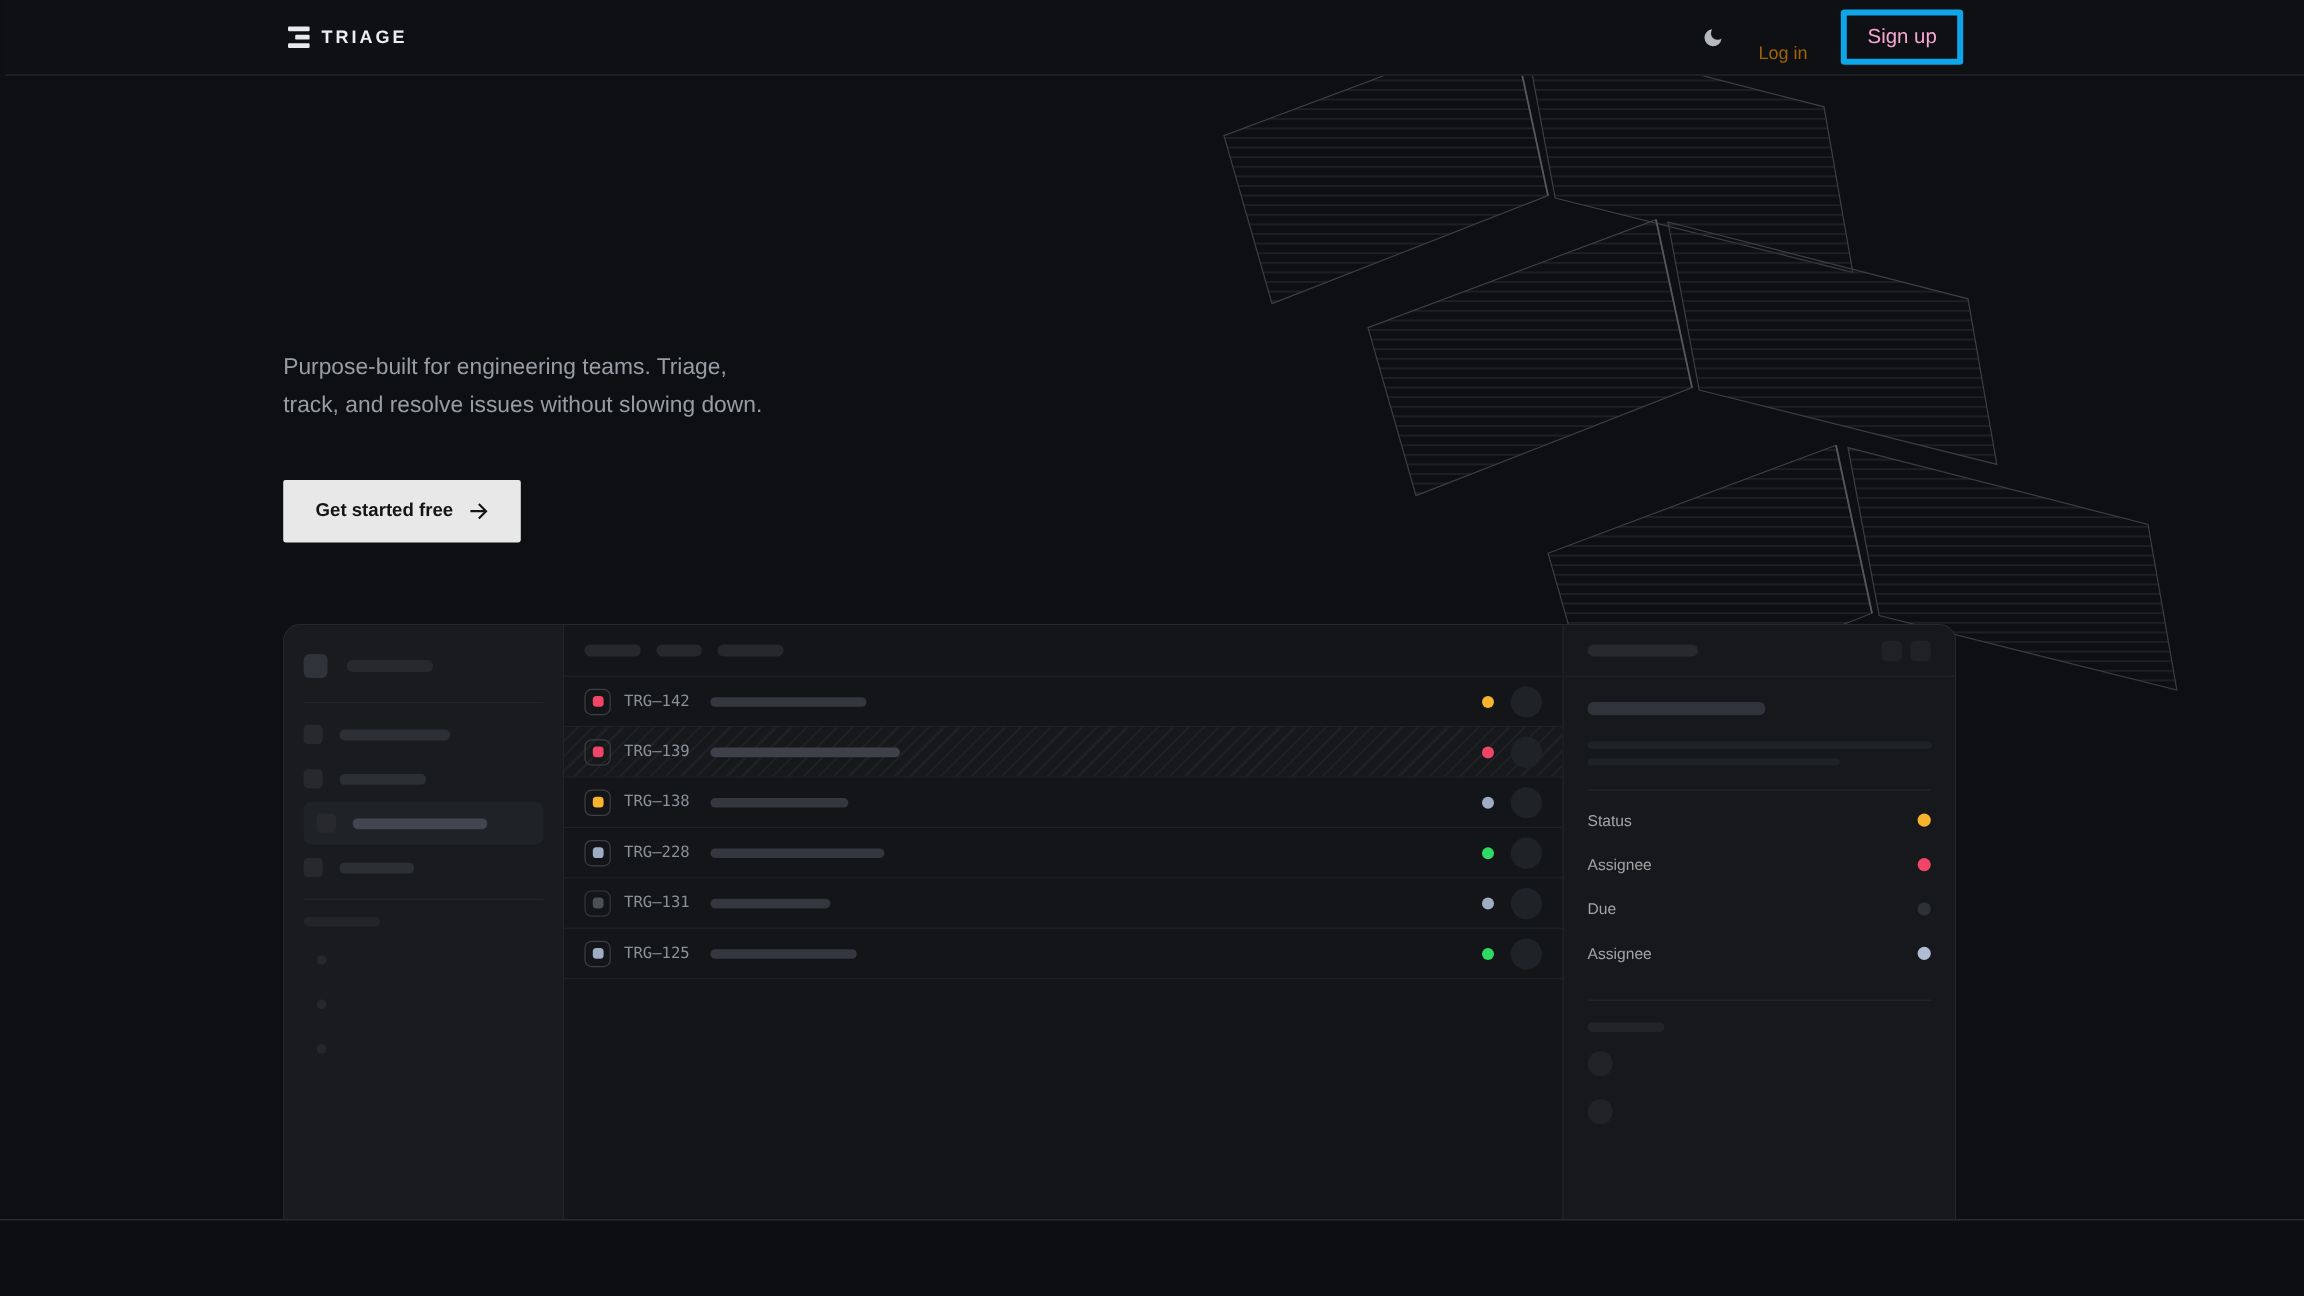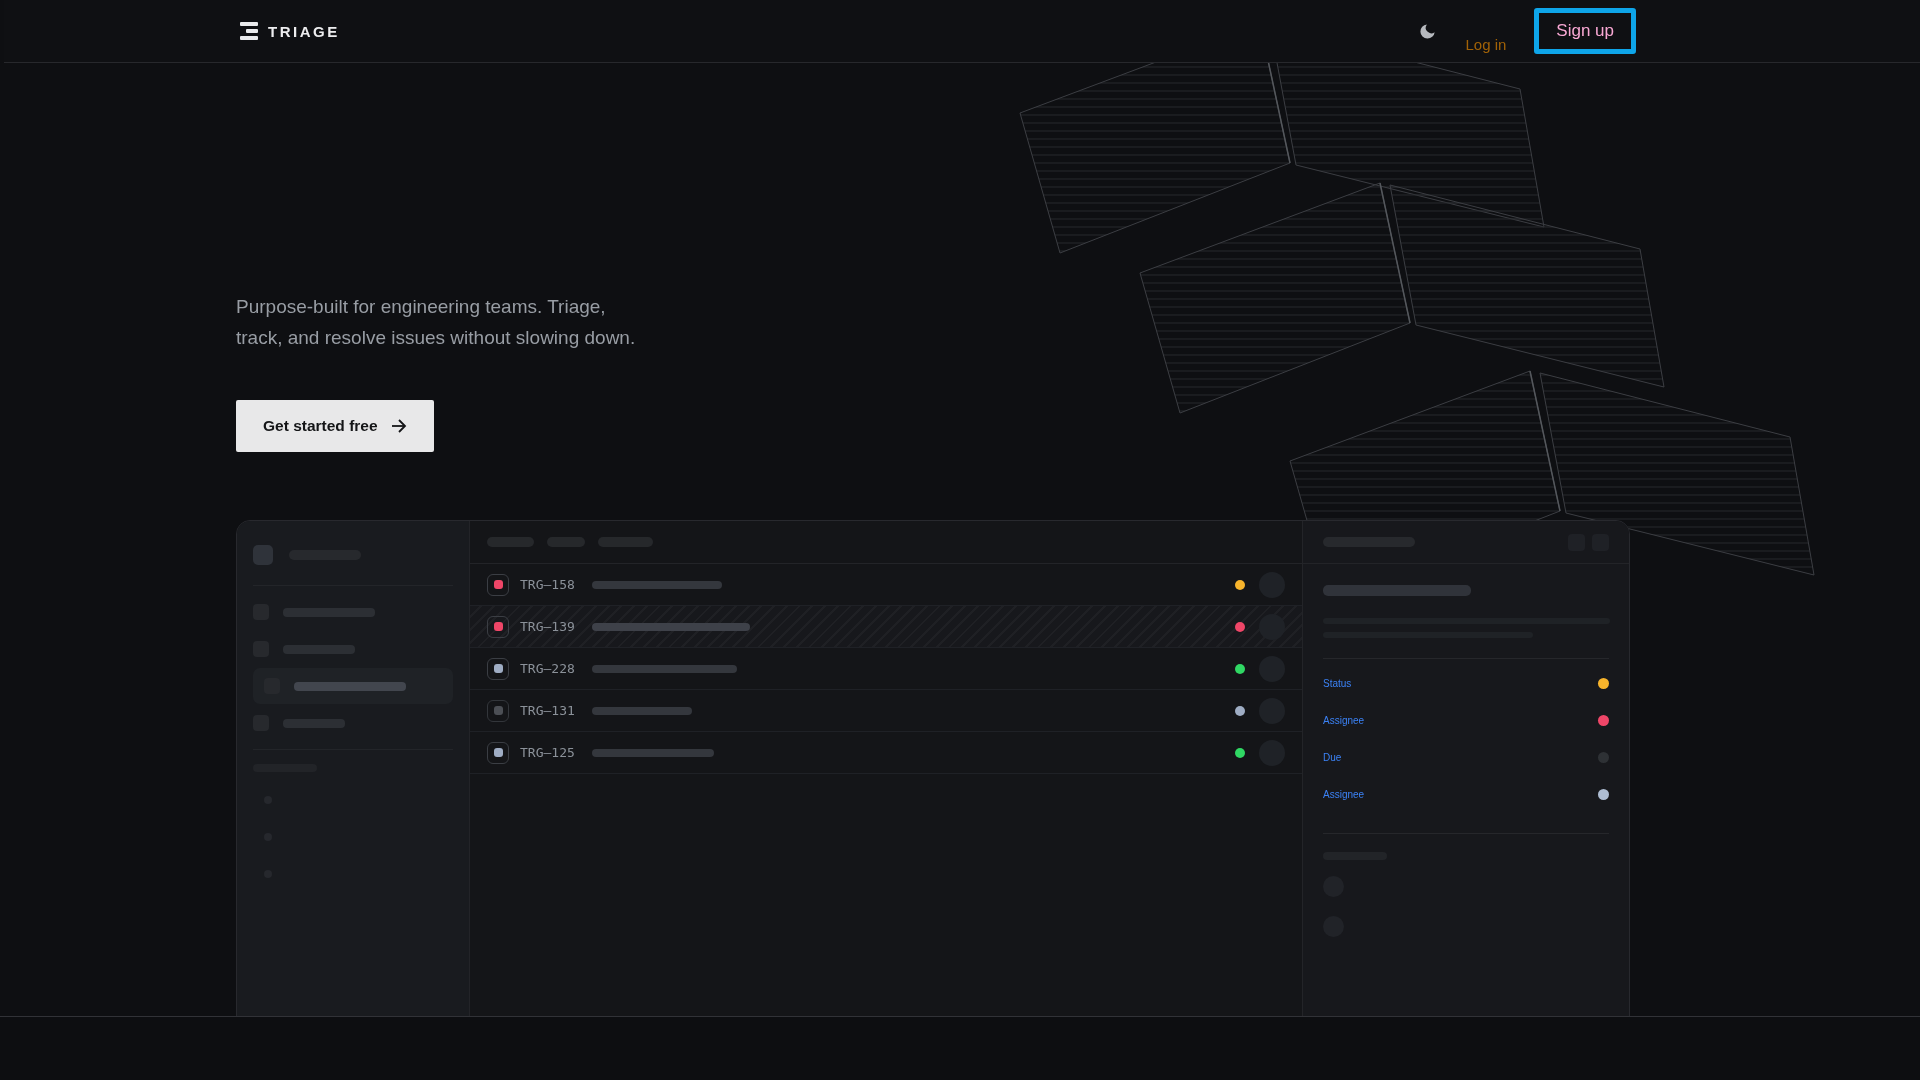--- a/index.html
+++ b/index.html
@@ -95,21 +95,21 @@
   .panel-head-actions { margin-left:auto; display:flex; gap:7px; }
   .sq17 { width:17px; height:17px; border-radius:4px; background:#1f2126; }
   .mk-panel-body { padding:21px 20px; }
   .panel-title-sk { width:148px; height:11px; border-radius:5px; background:#30333a; }
   .panel-line { height:6px; border-radius:3px; background:#1f2226; }
   .panel-line.l1 { width:287px; margin-top:22px; }
   .panel-line.l2 { width:210px; margin-top:8px; }
   .panel-div { border-top:1px solid #26272b; margin-top:20px; }
   .field-row { height:37px; display:flex; align-items:center; }
   .field-rows { margin-top:6px; }
-  .field-label { font-size:10px; color:#3b82f6; }
+  .field-label { font-size:13px; color:#a3a3a3; }
   .field-dot { width:11px; height:11px; border-radius:50%; margin-left:auto; }
   .panel-label-sk { width:64px; height:8px; border-radius:4px; background:#222428; margin-top:18px; }
   .circle21 { width:21px; height:21px; border-radius:50%; background:#212328; }
 
   
   .next-section { position:absolute; top:1016px; left:0; width:1920px; height:64px; background:#0d0e11; border-top:1px solid #313237; z-index:4; }
 </style>
 </head>
 <body>
 
@@ -211,38 +211,48 @@
       <div class="mk-list-head">
         <span class="tab-sk" style="width:47px;"></span>
         <span class="tab-sk" style="width:38px;"></span>
         <span class="tab-sk" style="width:55px;"></span>
       </div>
       <div id="issue-rows">
   <div class="row">
     <span class="row-icon">
               <span class="row-icon-dot" style="background: rgb(239, 70, 104);"></span>
             </span>
-    <span class="row-id">TRG–158</span>
+    <span class="row-id">TRG–142</span>
     <span class="row-bar" style="width: 130px;"></span>
     <span class="row-spacer"></span>
     <span class="row-status-dot" style="background: rgb(247, 180, 44);"></span>
     <span class="row-avatar"></span>
   </div>
 
   <div class="row hatched">
     <span class="row-icon">
               <span class="row-icon-dot" style="background: rgb(239, 70, 104);"></span>
             </span>
     <span class="row-id">TRG–139</span>
     <span class="row-bar" style="width: 158px;"></span>
     <span class="row-spacer"></span>
     <span class="row-status-dot" style="background: rgb(239, 70, 104);"></span>
     <span class="row-avatar"></span>
   </div>
 
+  <div class="row">
+    <span class="row-icon">
+              <span class="row-icon-dot" style="background: rgb(247, 180, 44);"></span>
+            </span>
+    <span class="row-id">TRG–138</span>
+    <span class="row-bar" style="width: 115px;"></span>
+    <span class="row-spacer"></span>
+    <span class="row-status-dot" style="background: rgb(159, 173, 196);"></span>
+    <span class="row-avatar"></span>
+  </div>
 
   <div class="row">
     <span class="row-icon">
               <span class="row-icon-dot" style="background: rgb(159, 173, 196);"></span>
             </span>
     <span class="row-id">TRG–228</span>
     <span class="row-bar" style="width: 145px;"></span>
     <span class="row-spacer"></span>
     <span class="row-status-dot" style="background: rgb(48, 216, 100);"></span>
     <span class="row-avatar"></span>

